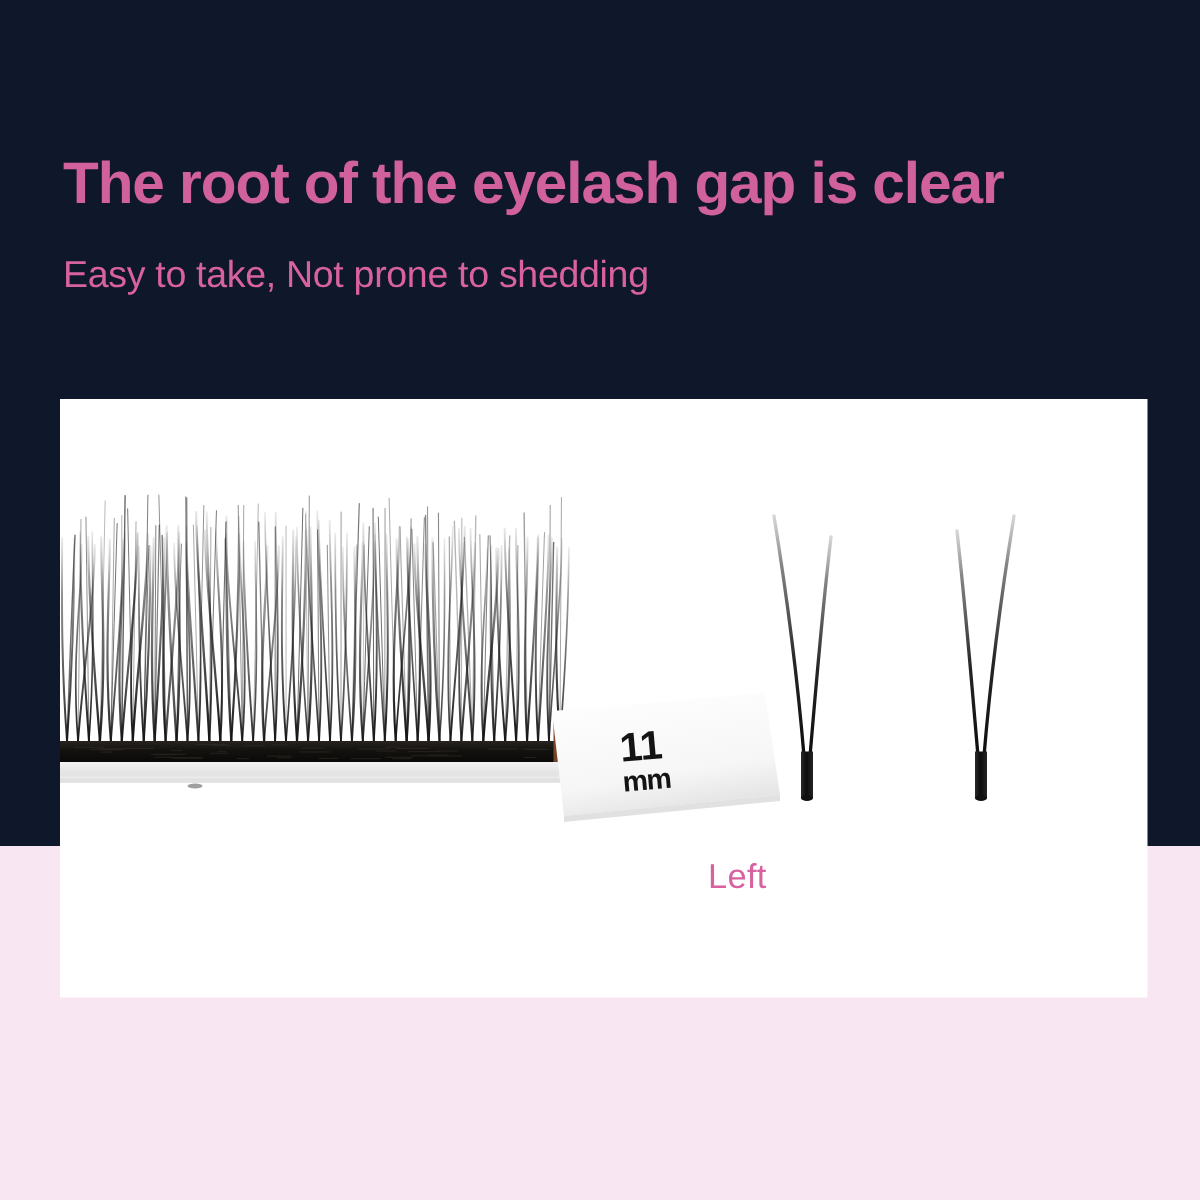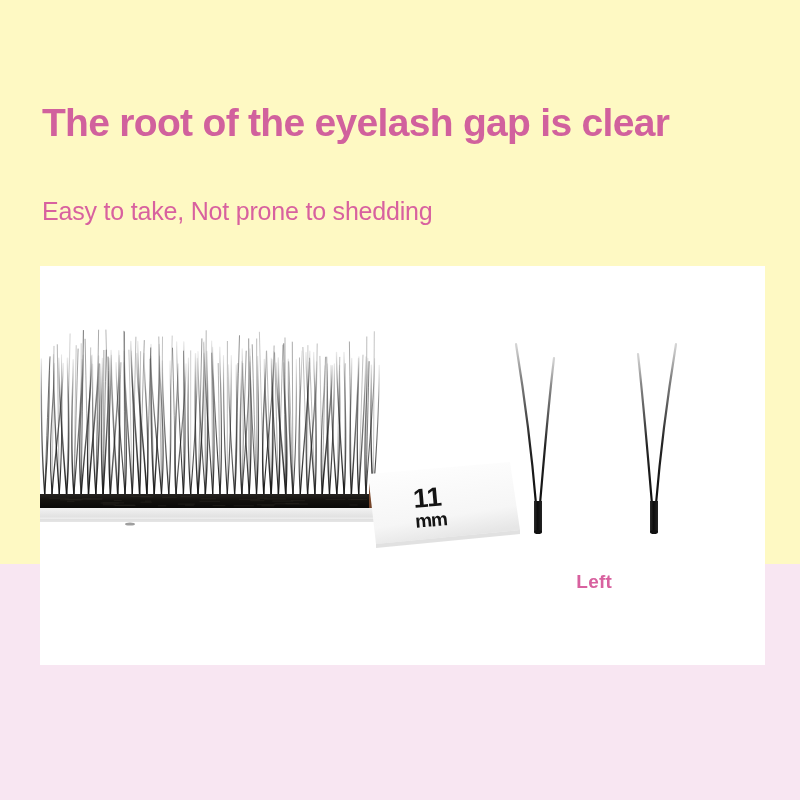--- a/index.html
+++ b/index.html
@@ -10,21 +10,21 @@
     width: 800px;
     height: 800px;
     overflow: hidden;
     font-family: "Liberation Sans", sans-serif;
     background: #f8e6f2;
   }
   #page {
     position: relative;
     width: 800px;
     height: 564px;
-    background: #fef9c3;
+    background: #0f172a;
   }
 
   
   .headline {
     position: absolute;
     left: 42px;
     top: 103px;
     font-size: 39px;
     font-weight: bold;
     letter-spacing: -0.7px;
@@ -35,21 +35,20 @@
   .subtitle {
     position: absolute;
     left: 42px;
     top: 170px;
     font-size: 25px;
     font-weight: normal;
     letter-spacing: -0.2px;
     color: #d8619f;
     white-space: nowrap;
     line-height: 1.1;
-    margin-top: 28px;
   }
 
   
   .photo-panel {
     position: absolute;
     left: 40px;
     top: 266px;
     width: 725px;
     height: 399px;
     background: #ffffff;
@@ -87,24 +86,24 @@
     width: 120px;
     height: 215px;
   }
   .fan-left  { left: 442px; }
   .fan-right { left: 560px; }
 
   .fan-label {
     position: absolute;
     top: 305px;
     width: 140px;
-    text-align: right;
-    font-size: 19px;
+    text-align: left;
+    font-size: 23px;
     color: #d8619f;
-    font-weight: bold;
+    font-weight: normal;
     letter-spacing: 0.2px;
   }
   .fan-label-left  { left: 432px; }
   .fan-label-right { left: 551px; }
 </style>
 </head>
 <body>
 
 <div id="page">
 

